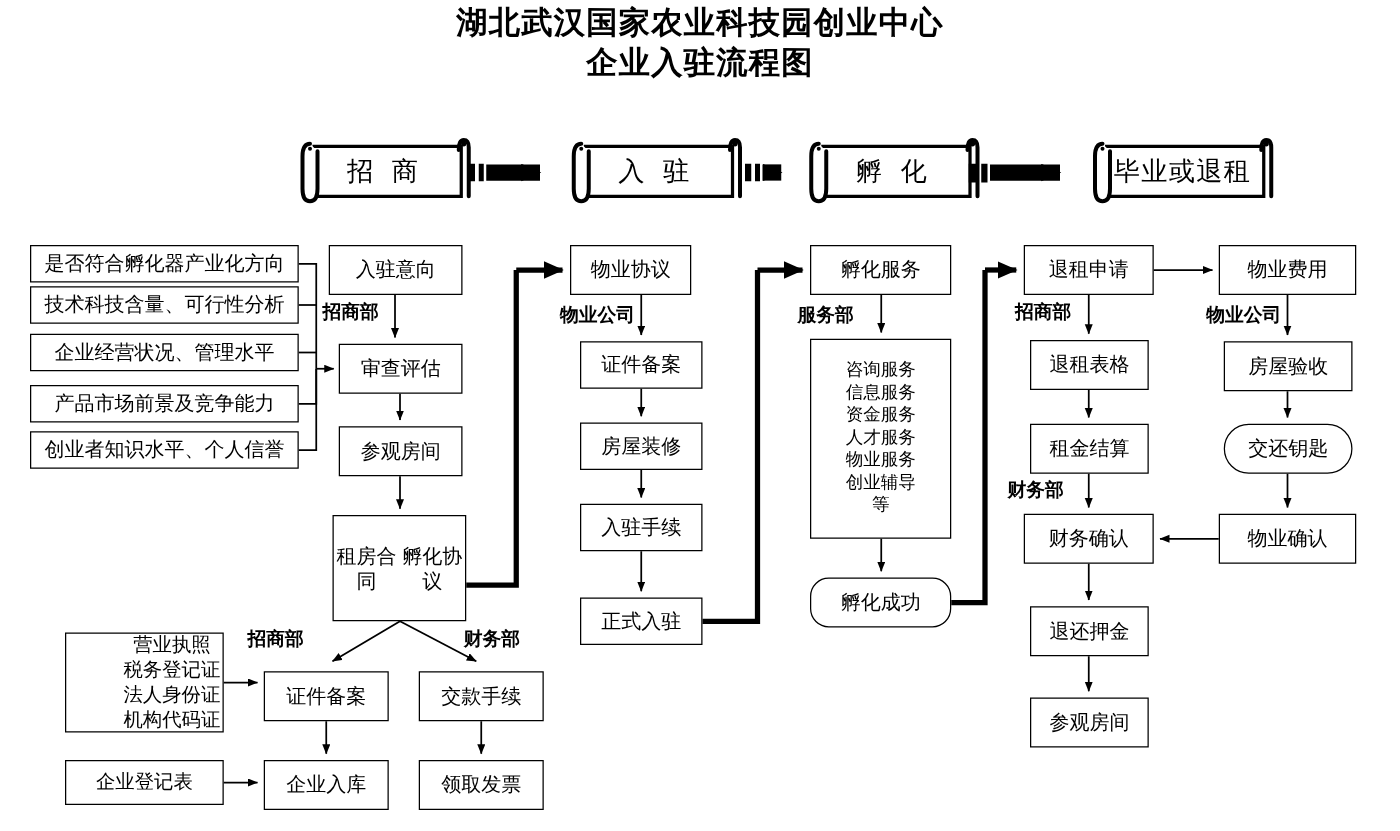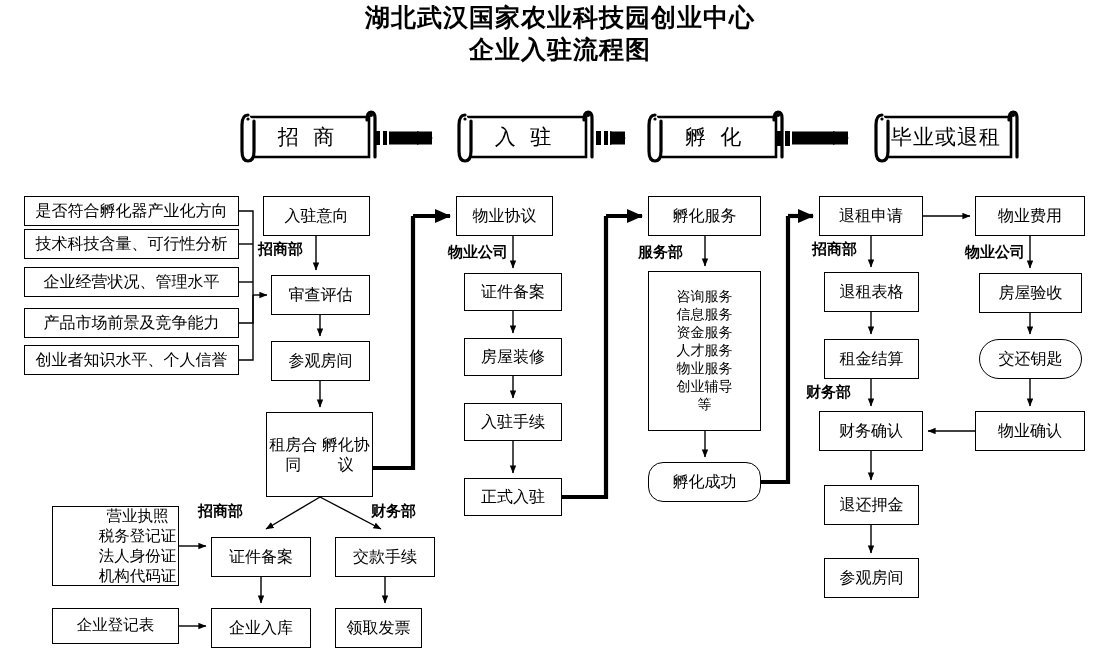--- a/index.html
+++ b/index.html
@@ -204,21 +204,21 @@
 
   <div class="box" style="left:211px;top:537px;width:100px;height:40px;">
       <span>证件备案</span>
     </div>
   <div class="box" style="left:211px;top:608px;width:100px;height:40px;">
       <span>企业入库</span>
     </div>
   <div class="box" style="left:335px;top:537px;width:100px;height:40px;">
       <span>交款手续</span>
     </div>
-  <div class="box" style="left:335px;top:608px;width:87px;height:40px;">
+  <div class="box" style="left:335px;top:608px;width:100px;height:40px;">
       <span>领取发票</span>
     </div>
 
   <svg class="wires" viewBox="0 0 1120 665">
     <defs>
       <marker id="ah" markerWidth="9" markerHeight="9" refX="7.6" refY="3.2" orient="auto" markerUnits="userSpaceOnUse">
         <path d="M0,0 L8,3.2 L0,6.4 z" fill="#000"></path>
       </marker>
       <marker id="ahb" markerWidth="20" markerHeight="20" refX="15" refY="7" orient="auto" markerUnits="userSpaceOnUse">
         <path d="M0,0 L16,7 L0,14 z" fill="#000"></path>

